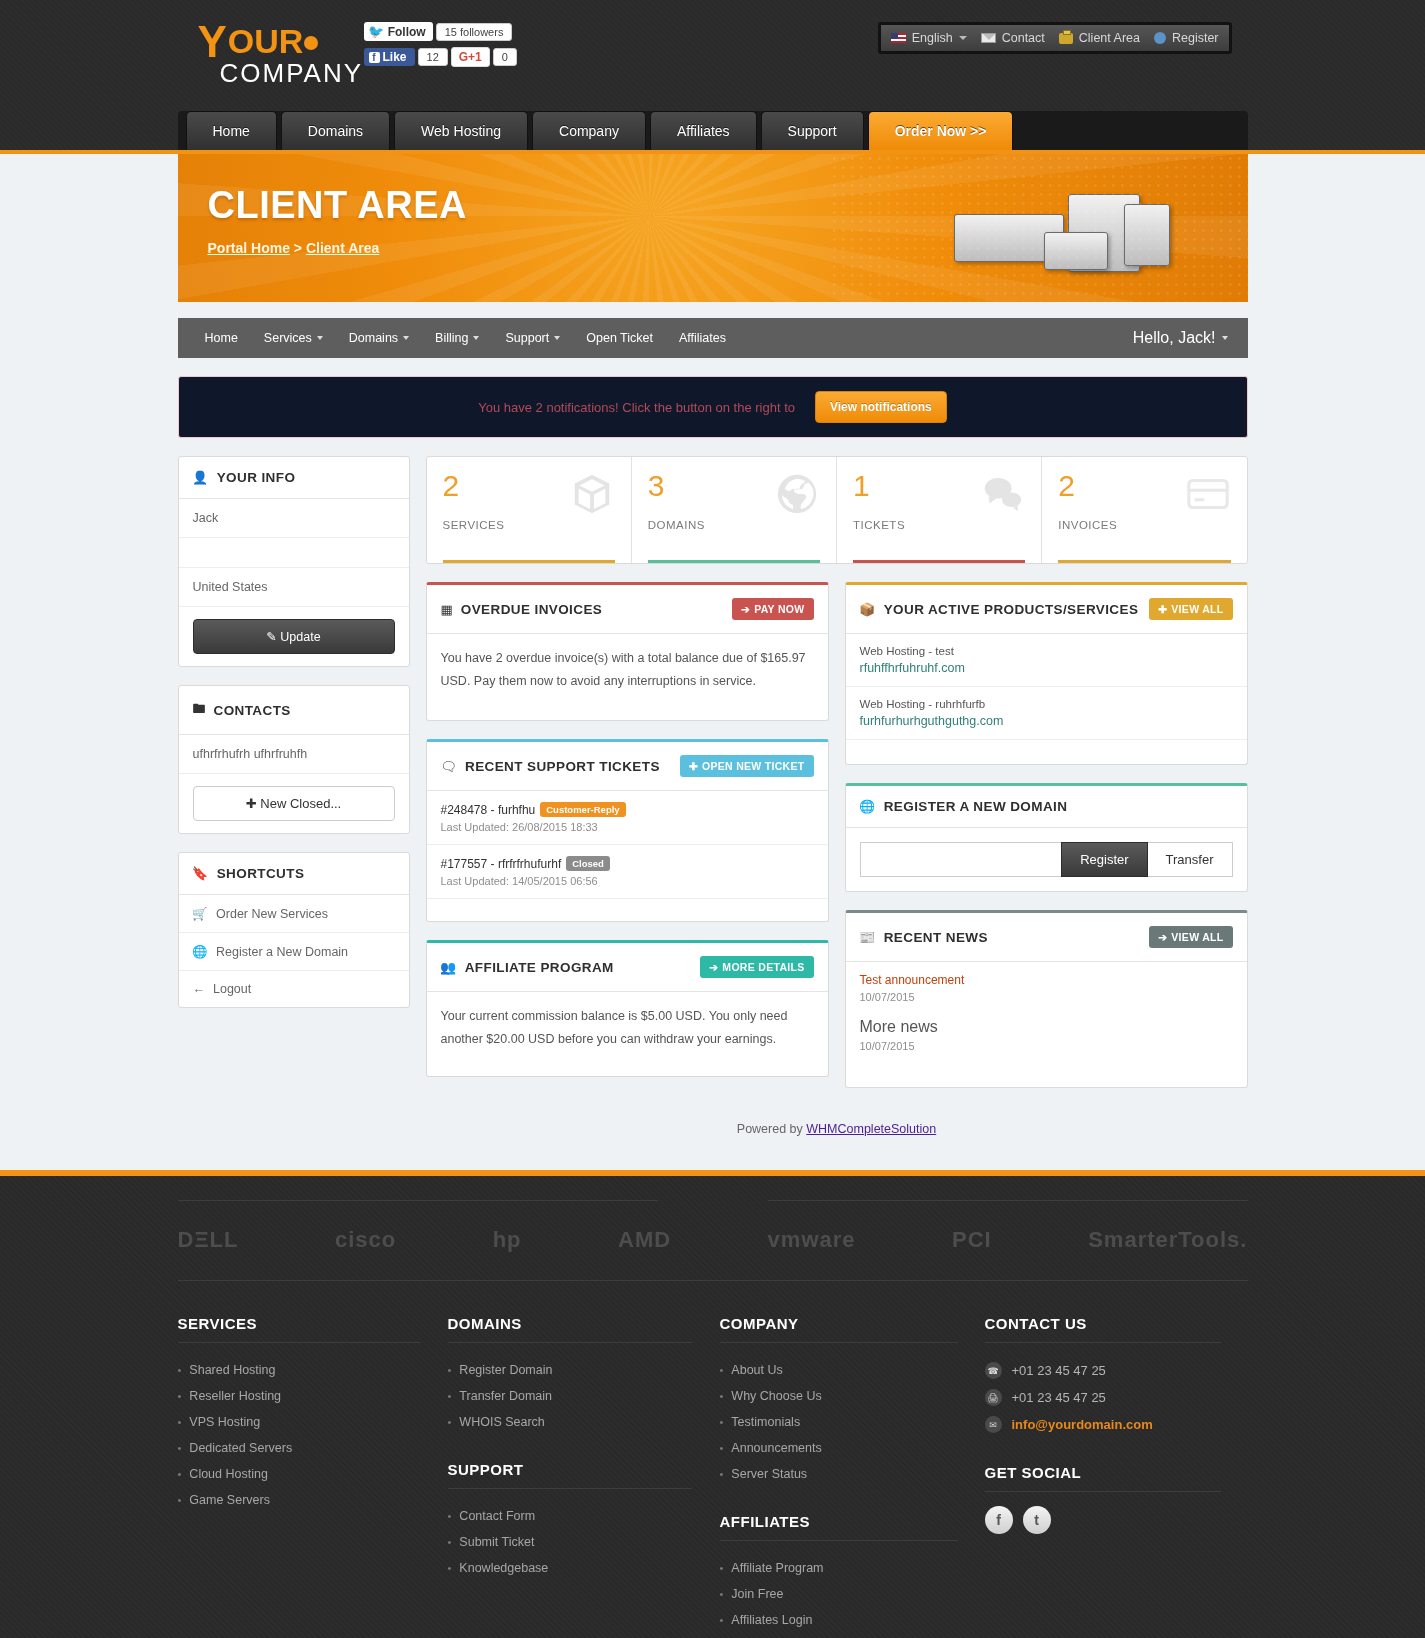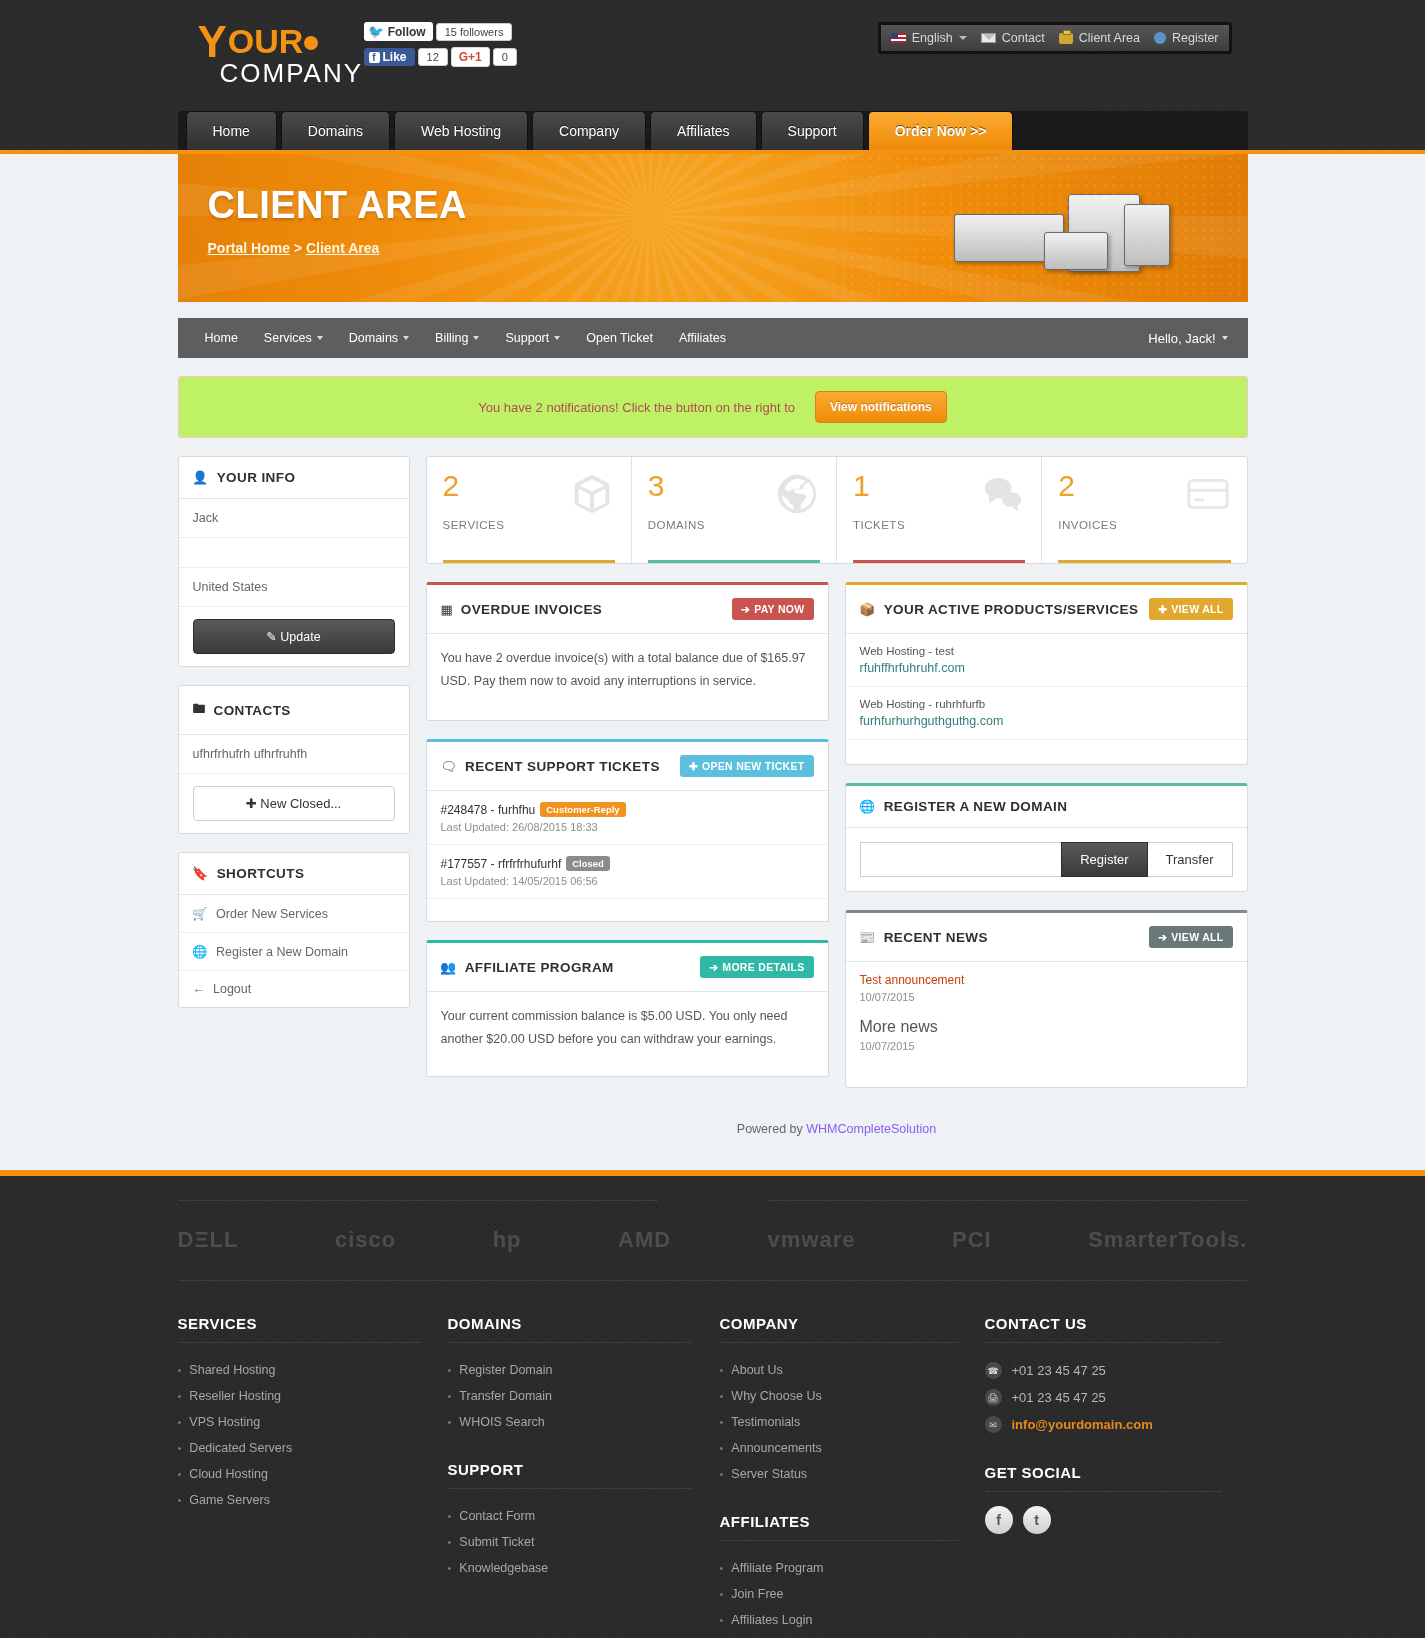--- a/index.html
+++ b/index.html
@@ -95,25 +95,25 @@
   .banner-title { position:absolute; left:30px; top:30px; color:#fff; font-size:38px; font-weight:bold; letter-spacing:.5px; text-shadow: 0 2px 3px rgba(120,60,0,.35);}
   .banner-crumbs { position:absolute; left:30px; top:86px; font-size:14px; font-weight:bold; color:#fff5e0;}
   .banner-crumbs a { color:#fff5e0; text-decoration: underline; cursor:pointer;}
   .servers { position:absolute; right:50px; top:26px; width:250px; height:100px;}
   .srv { position:absolute; background:linear-gradient(#f1f1f1,#bdbdbd); border:1px solid #6a6a6a; border-radius:3px; box-shadow: 2px 2px 4px rgba(0,0,0,.3);}
 
   
   .clientnav { background:#5e5e5e; display:flex; align-items:center; padding: 0 14px; height:40px; color:#fff; }
   .cn-item { padding: 0 13px; font-size:12.5px; line-height:40px; cursor:pointer; display:flex; align-items:center; gap:5px;}
   .cn-caret { border-left:3.5px solid transparent; border-right:3.5px solid transparent; border-top:4px solid #ddd;}
-  .cn-right { margin-left:auto; font-size:13px; display:flex; align-items:center; gap:6px; padding-right:6px; cursor:pointer;}
+  .cn-right { margin-left:auto; font-size:16px; display:flex; align-items:center; gap:6px; padding-right:6px; cursor:pointer;}
 
   
   .alert {
-    background:#bef264; border:1px solid #f2c7cc;
+    background:#0f172a; border:1px solid #f2c7cc;
     margin-top: 18px; border-radius:3px;
     padding: 14px; display:flex; align-items:center; justify-content:center; gap: 20px;
   }
   .alert-text { color:#b24a58; font-size:13px;}
   .btn-orange { background: linear-gradient(#fbaa33,#ef8b08); border:1px solid #d9820a; color:#fff; font-size:12px; font-weight:bold; padding:8px 14px; border-radius:4px; cursor:pointer; text-shadow:0 -1px 0 rgba(0,0,0,.25);}
 
   
   .grid { display:flex; gap: 16px; margin-top: 18px; align-items: flex-start;}
   .col-left { width: 232px; flex: none; }
   .col-right { flex: 1; }
@@ -164,21 +164,21 @@
   .lnk { color:#2f7f7a; font-size:12.5px; cursor:pointer;}
   .tag { display:inline-block; font-size:9.5px; font-weight:bold; color:#fff; padding:2px 6px; border-radius:3px; margin-left:5px; vertical-align:1px;}
   .tag-orange{background:#f0921f;} .tag-grey{background:#8b8b8b;}
 
   .dom-form { display:flex; padding:14px; gap:0; align-items:stretch;}
   .dom-input { flex:1; border:1px solid #ccc; border-right:none; padding:9px 10px; font-size:13px; background:#fff; min-width:0;}
   .dom-btn-dark { background:linear-gradient(#5a5a5a,#3a3a3a); color:#fff; border:1px solid #2c2c2c; padding:0 18px; font-size:13px; cursor:pointer;}
   .dom-btn-white { background:#fff; color:#333; border:1px solid #ccc; border-left:none; padding:0 18px; font-size:13px; cursor:pointer;}
 
   .powered { text-align:center; font-size:12.5px; color:#666; padding: 16px 0 4px 0;}
-  .powered a { color:#8b5cf6; cursor:pointer;}
+  .powered a { color:#4c1d95; text-decoration:underline; cursor:pointer;}
 
   
   .footer { background:#2a2a2a; background-image: repeating-linear-gradient(45deg, rgba(255,255,255,0.012) 0 2px, rgba(0,0,0,0.02) 2px 4px); padding: 24px 0 0 0;}
   .brands { width:1070px; margin:0 auto; display:flex; align-items:center; justify-content:space-between; height:80px; position:relative;}
   .brands::before,.brands::after{content:"";position:absolute;left:0;height:1px;background:#3d3d3d;}
   .brands::before{top:0;width:480px;}
   .brands::after{top:0;right:0;left:auto;width:480px;}
   .brand { color:#4f4f4f; font-size:22px; font-weight:bold; letter-spacing:1px; opacity:.95;}
   .brand-line { width:1070px; margin:0 auto; height:1px; background:#3d3d3d;}
 

